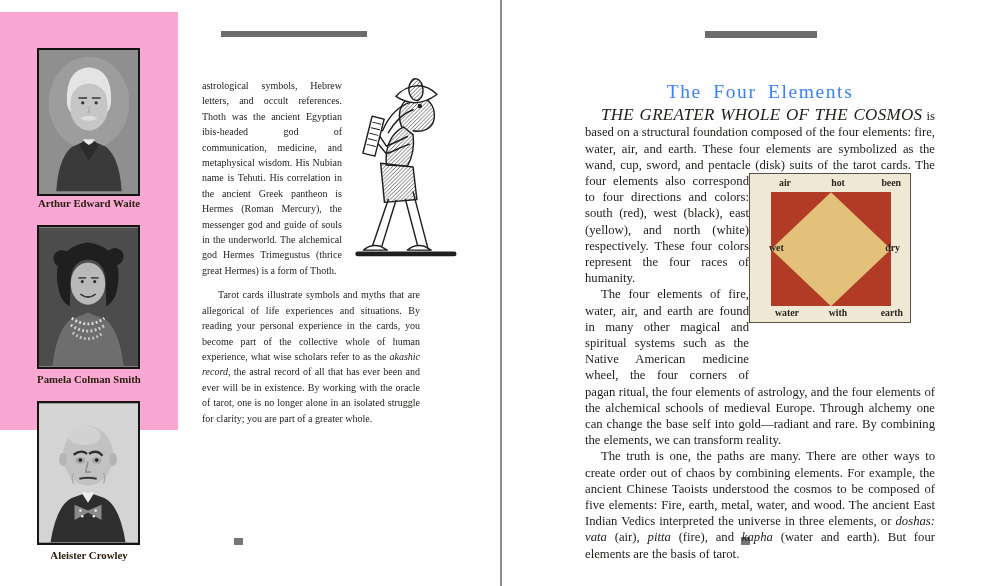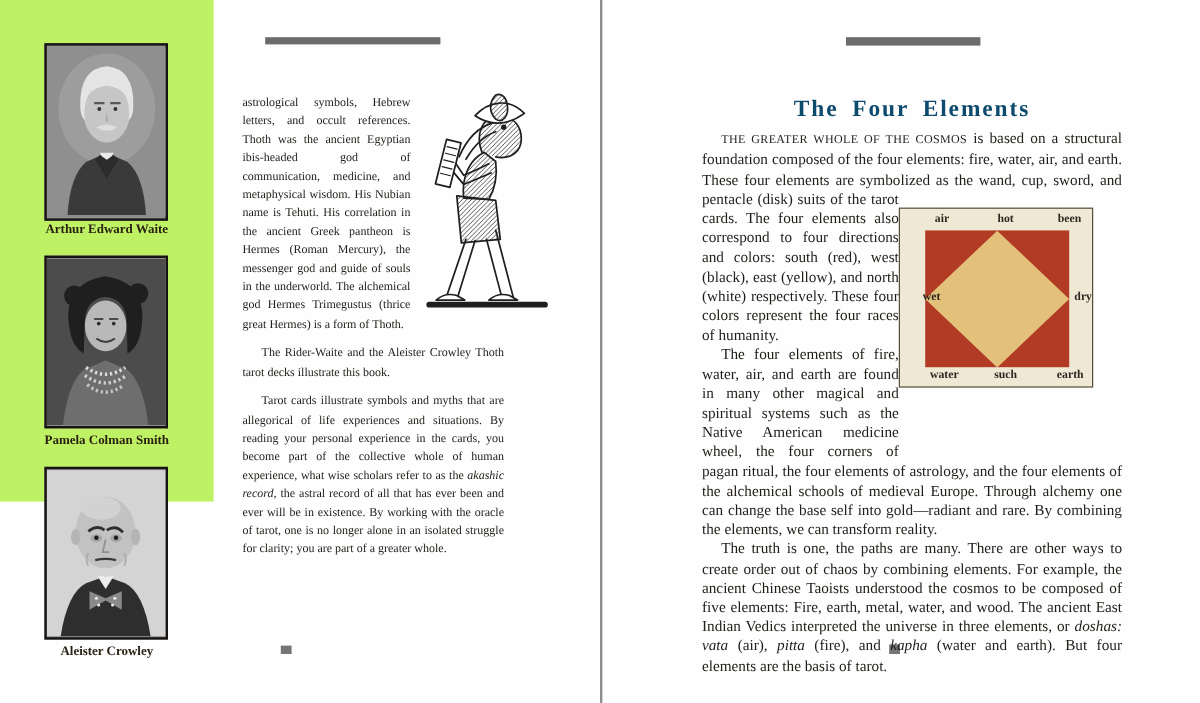--- a/index.html
+++ b/index.html
@@ -1,21 +1,21 @@
 <!DOCTYPE html>
 <html><head>
 <meta charset="utf-8">
 <style>
   html,body{margin:0;padding:0;background:#ffffff;}
   .spread{
     position:relative;width:1000px;height:586px;background:#fefefe;overflow:hidden;
     font-family:"Liberation Serif","DejaVu Serif",serif;color:#201d18;
   }
   
-  .sidebar{position:absolute;left:0;top:0;width:178px;height:418px;background:#bef264;}
+  .sidebar{position:absolute;left:0;top:12px;width:178px;height:418px;background:#f9a8d4;}
   .photo{position:absolute;left:37px;width:103px;border:2px solid #171310;box-sizing:border-box;background:#8f8f8f;}
   .photo svg{display:block;width:100%;height:100%;}
   .photo1{top:36px;height:148px}.photo2{top:213px;height:144px}.photo3{top:389px;height:144px}
   .pcap{position:absolute;left:0;width:178px;text-align:center;font-size:10.8px;font-weight:bold;color:#2a2112;}
   .cap1{top:185px}.cap2{top:361px}.cap3{top:537px}
   
   .rule{position:absolute;background:#6c6c6c;}
   .rule-left{left:221px;top:31px;width:146px;height:6px;}
   .rule-right{left:705px;top:31px;width:112px;height:7px;}
   .gutter{position:absolute;left:500px;top:0;width:2px;height:586px;background:#8e8e8e;}
@@ -23,37 +23,37 @@
   .marker-left{left:234px;top:538px;width:9px;height:7px;}
   .marker-right{left:741px;top:537px;width:9px;height:8px;}
   
   .left-col{position:absolute;left:202px;top:78px;width:218px;font-size:10px;line-height:15.4px;text-align:justify;}
   .left-col p{margin:0 0 9px 0;}
   .left-col p.indent{text-indent:16px;}
   .thoth-float{float:right;width:105px;height:184px;margin:-2px -37px 2px 10px;}
   .thoth-float svg{display:block;width:100%;height:100%;}
   
   .right-col{position:absolute;left:585px;top:84px;width:350px;font-size:12.7px;line-height:16.2px;text-align:justify;}
-  .heading{margin:0 0 7px 0;font-size:19.5px;font-weight:bold;letter-spacing:1.6px;word-spacing:5px;text-align:center;color:#0c4a6e;}
+  .heading{margin:0 0 7px 0;font-size:19.5px;font-weight:normal;letter-spacing:1.6px;word-spacing:5px;text-align:center;color:#3b82f6;}
   .right-col p{margin:0;text-indent:16px;}
-  .caps{font-size:10px;letter-spacing:.3px;}
+  .caps{font-size:17px;letter-spacing:.3px;font-style:italic;}
   .diagram-float{
     float:right;width:186px;height:272px;padding-top:66px;box-sizing:border-box;
     shape-outside:inset(66px 0 0 0);
   }
   .diagram-box{
     position:relative;width:162px;height:150px;
     background:#efe8d5;border:1px solid #55503f;box-sizing:border-box;
   }
   .red-square{position:absolute;left:21px;top:18px;width:120px;height:114px;background:#b23b25;}
   .diamond{position:absolute;left:0;top:0;width:100%;height:100%;
     background:#e3c17b;clip-path:polygon(50% 0,100% 50%,50% 100%,0 50%);}
   .dlbl{position:absolute;font-weight:bold;font-size:9.8px;color:#2b2720;line-height:10px;}
   .dl-air{left:13px;top:4px}.dl-hot{left:50%;top:4px;transform:translateX(-50%)}.dl-fire{right:9px;top:4px}
-  .dl-wet{left:3px;top:50%;transform:translateY(-50%)}.dl-dry{right:0;top:50%;transform:translateY(-50%)}
+  .dl-wet{left:3px;top:50%;transform:translateY(-50%)}.dl-dry{right:10px;top:50%;transform:translateY(-50%)}
   .dl-water{left:9px;bottom:4px}.dl-cold{left:50%;bottom:4px;transform:translateX(-50%)}.dl-earth{right:7px;bottom:4px}
   .diagram-caption{margin:7px 0 0 16px;width:170px;font-size:9.6px;line-height:11.5px;text-align:left;text-indent:0;color:#211e18;}
   .footnote{margin-top:18px;font-size:9.7px;line-height:12px;text-align:left;text-indent:0;color:#26231d;}
   .it{font-style:italic;}
 </style>
 </head>
 <body>
 
 <div class="spread">
 
@@ -156,43 +156,40 @@
             <path d="M62 26 C48 30 38 42 32 56 M64 34 C52 38 44 48 38 58"></path>
             <circle cx="71" cy="30" r="1.6" fill="#1f1f1f"></circle>
             <path d="M46 20 Q67 34 89 18 Q79 8 67 9 Q55 10 46 20 Z" fill="#ffffff"></path>
             <path d="M64 2 C58 8 58 17 64 23 C70 27 76 20 74 10 C73 4 69 0 64 2 Z" fill="url(#hatch)"></path>
           </g>
         </svg>
       </span>
       <span>astrological symbols, Hebrew letters, and occult references. Thoth was the ancient Egyptian ibis-headed god of communication, medicine, and metaphysical wisdom. His Nubian name is Tehuti. His correlation in the ancient Greek pantheon is Hermes (Roman Mercury), the messenger god and guide of souls in the underworld. The alchemical god Hermes Trimegustus (thrice great Hermes) is a form of Thoth.</span>
     </p>
     <p class="indent">
-      <span>The Rider-Waite and the Aleister Crowley Thoth tarot decks illustrate this book.</span>
-    </p>
-    <p class="indent">
       <span>Tarot cards illustrate symbols and myths that are allegorical of life experiences and situations. By reading your personal experience in the cards, you become part of the collective whole of human experience, what wise scholars refer to as the </span><span class="it">akashic record,</span><span> the astral record of all that has ever been and ever will be in existence. By working with the oracle of tarot, one is no longer alone in an isolated struggle for clarity; you are part of a greater whole.</span>
     </p>
   </div>
 
   <div class="right-col">
     <h1 class="heading">The Four Elements</h1>
 
     <p>
       <span class="diagram-float">
         <span class="diagram-box" style="display:block">
           <span class="red-square" style="display:block">
             <span class="diamond" style="display:block"></span>
           </span>
           <span class="dlbl dl-air">air</span>
           <span class="dlbl dl-hot">hot</span>
           <span class="dlbl dl-fire">been</span>
           <span class="dlbl dl-wet">wet</span>
           <span class="dlbl dl-dry">dry</span>
           <span class="dlbl dl-water">water</span>
-          <span class="dlbl dl-cold">such</span>
+          <span class="dlbl dl-cold">with</span>
           <span class="dlbl dl-earth">earth</span>
         </span>
       </span>
       <span class="caps">THE GREATER WHOLE OF THE COSMOS</span><span> is based on a structural foundation composed of the four elements: fire, water, air, and earth. These four elements are symbolized as the wand, cup, sword, and pentacle (disk) suits of the tarot cards. The four elements also correspond to four directions and colors: south (red), west (black), east (yellow), and north (white) respectively. These four colors represent the four races of humanity.</span>
     </p>
 
     <p>
       <span>The four elements of fire, water, air, and earth are found in many other magical and spiritual systems such as the Native American medicine wheel, the four corners of pagan ritual, the four elements of astrology, and the four elements of the alchemical schools of medieval Europe. Through alchemy one can change the base self into gold—radiant and rare. By combining the elements, we can transform reality.</span>
     </p>
 

